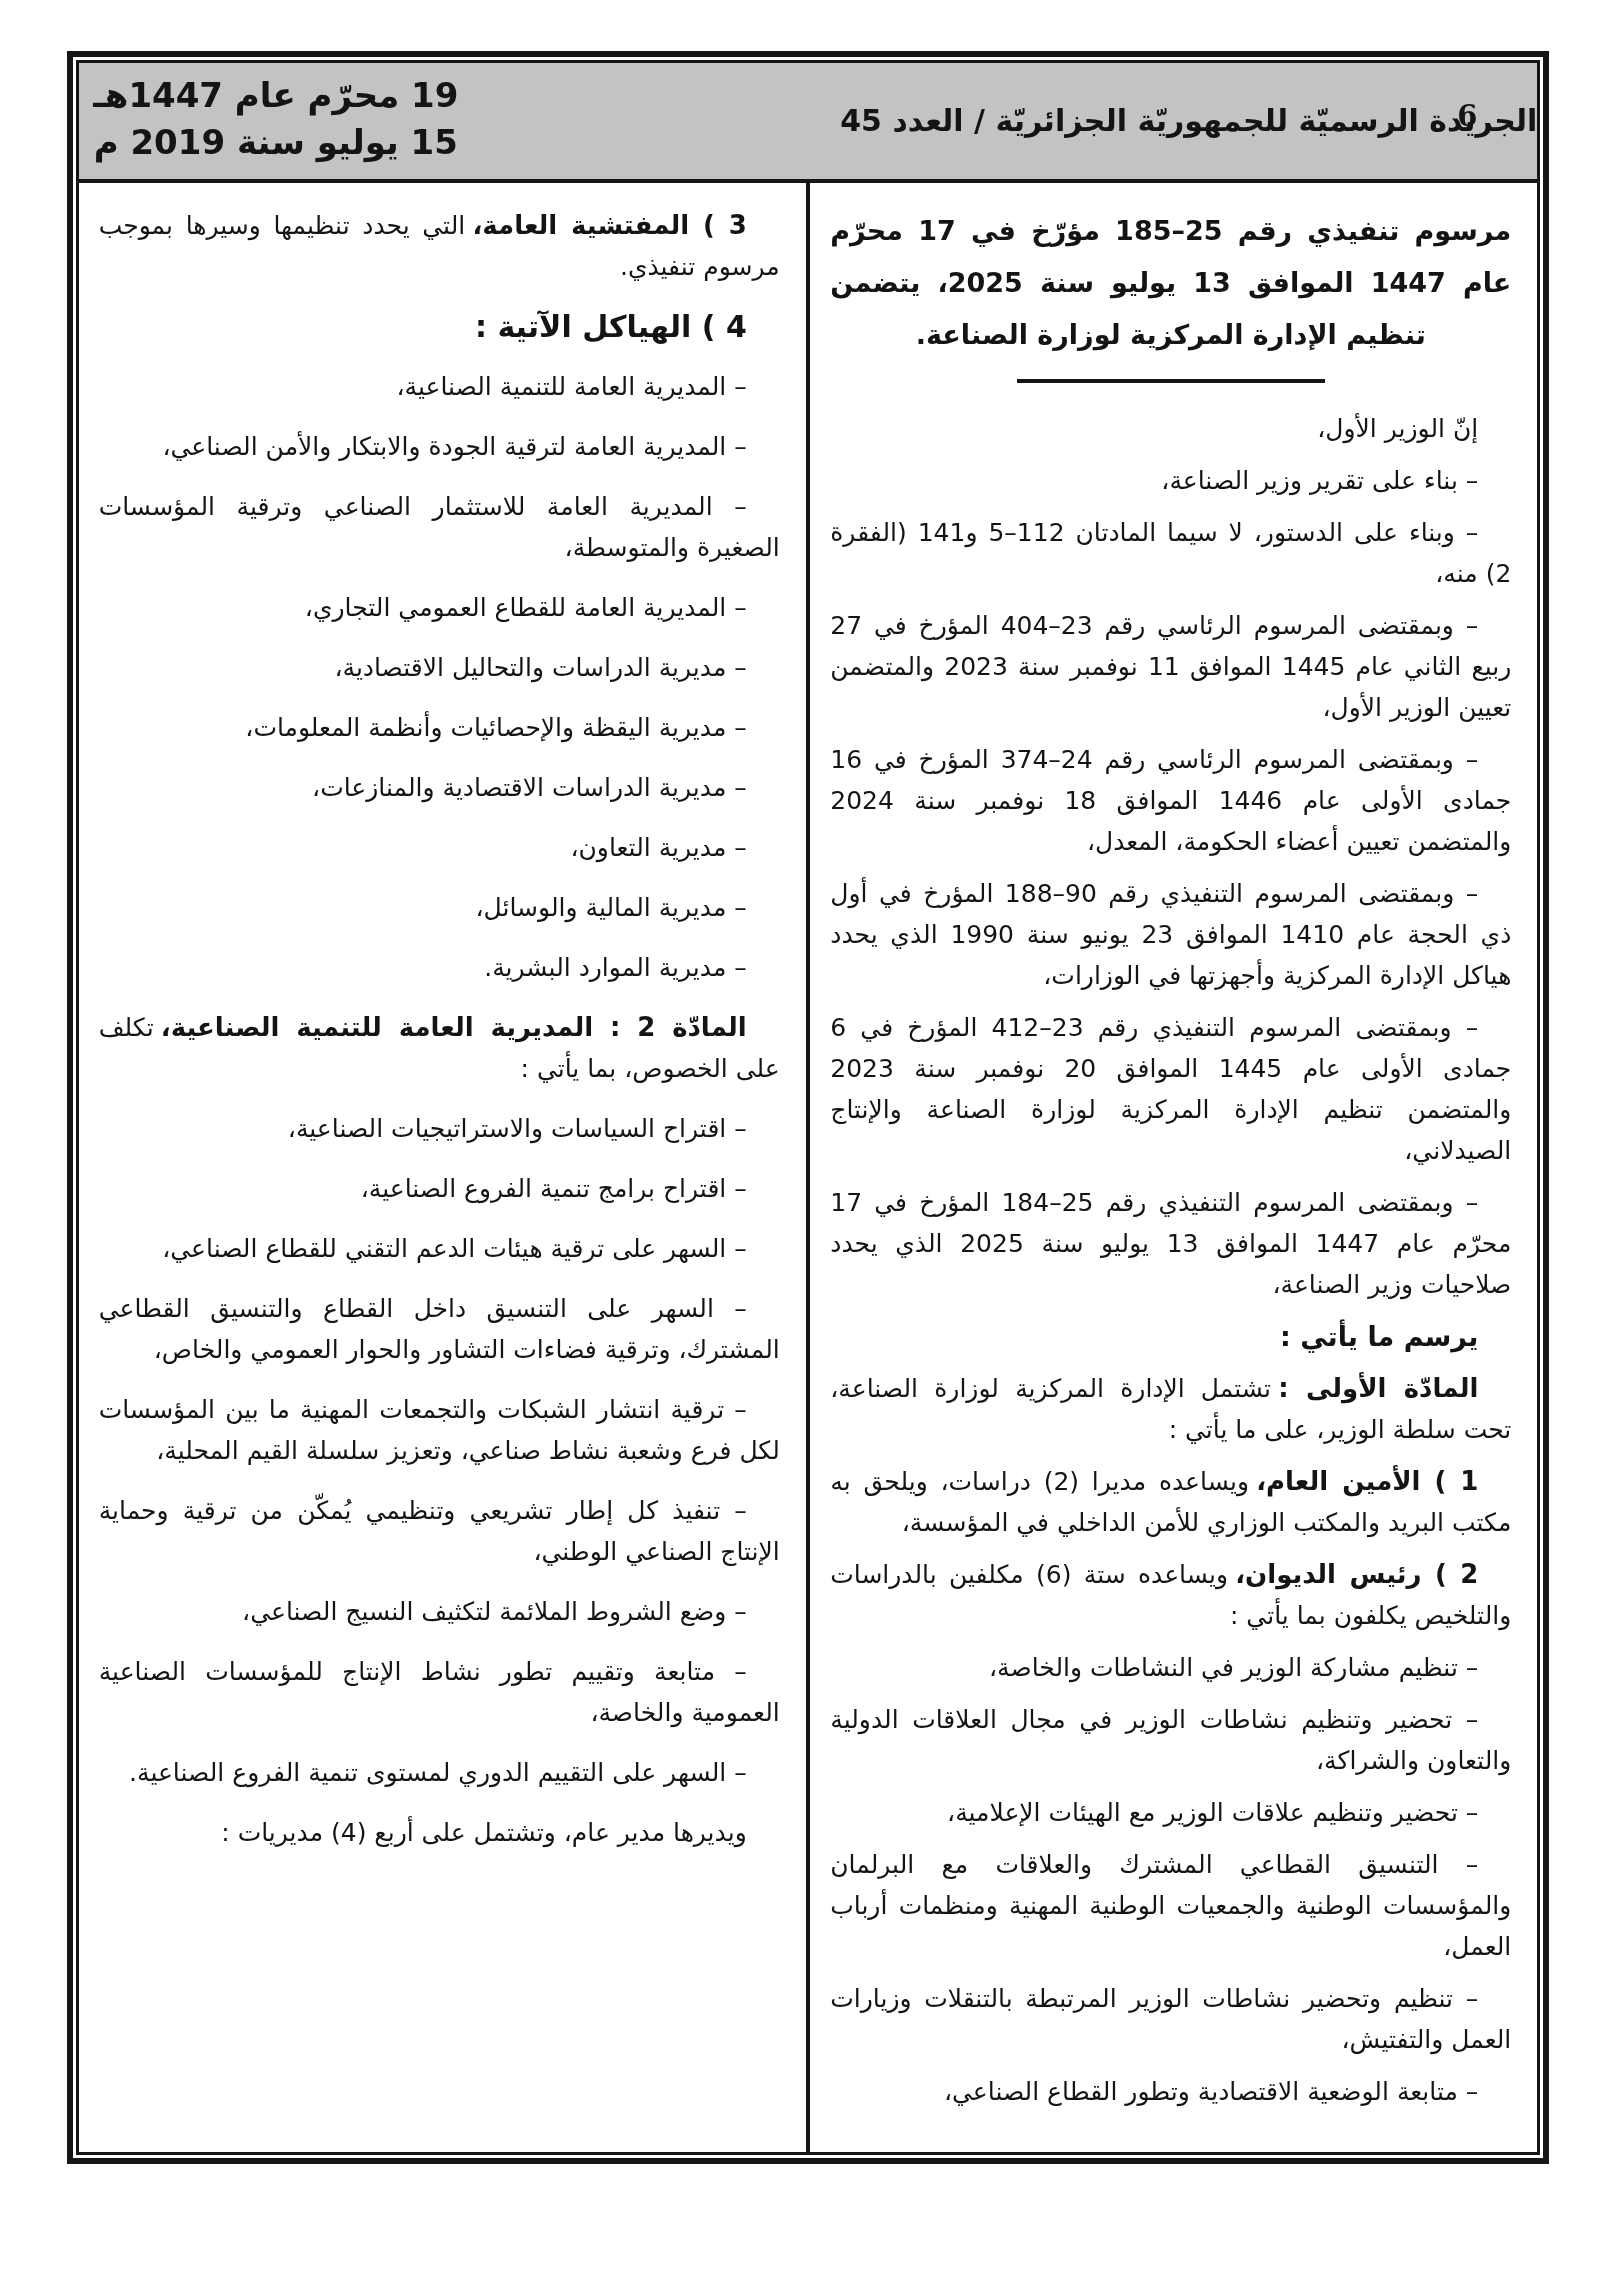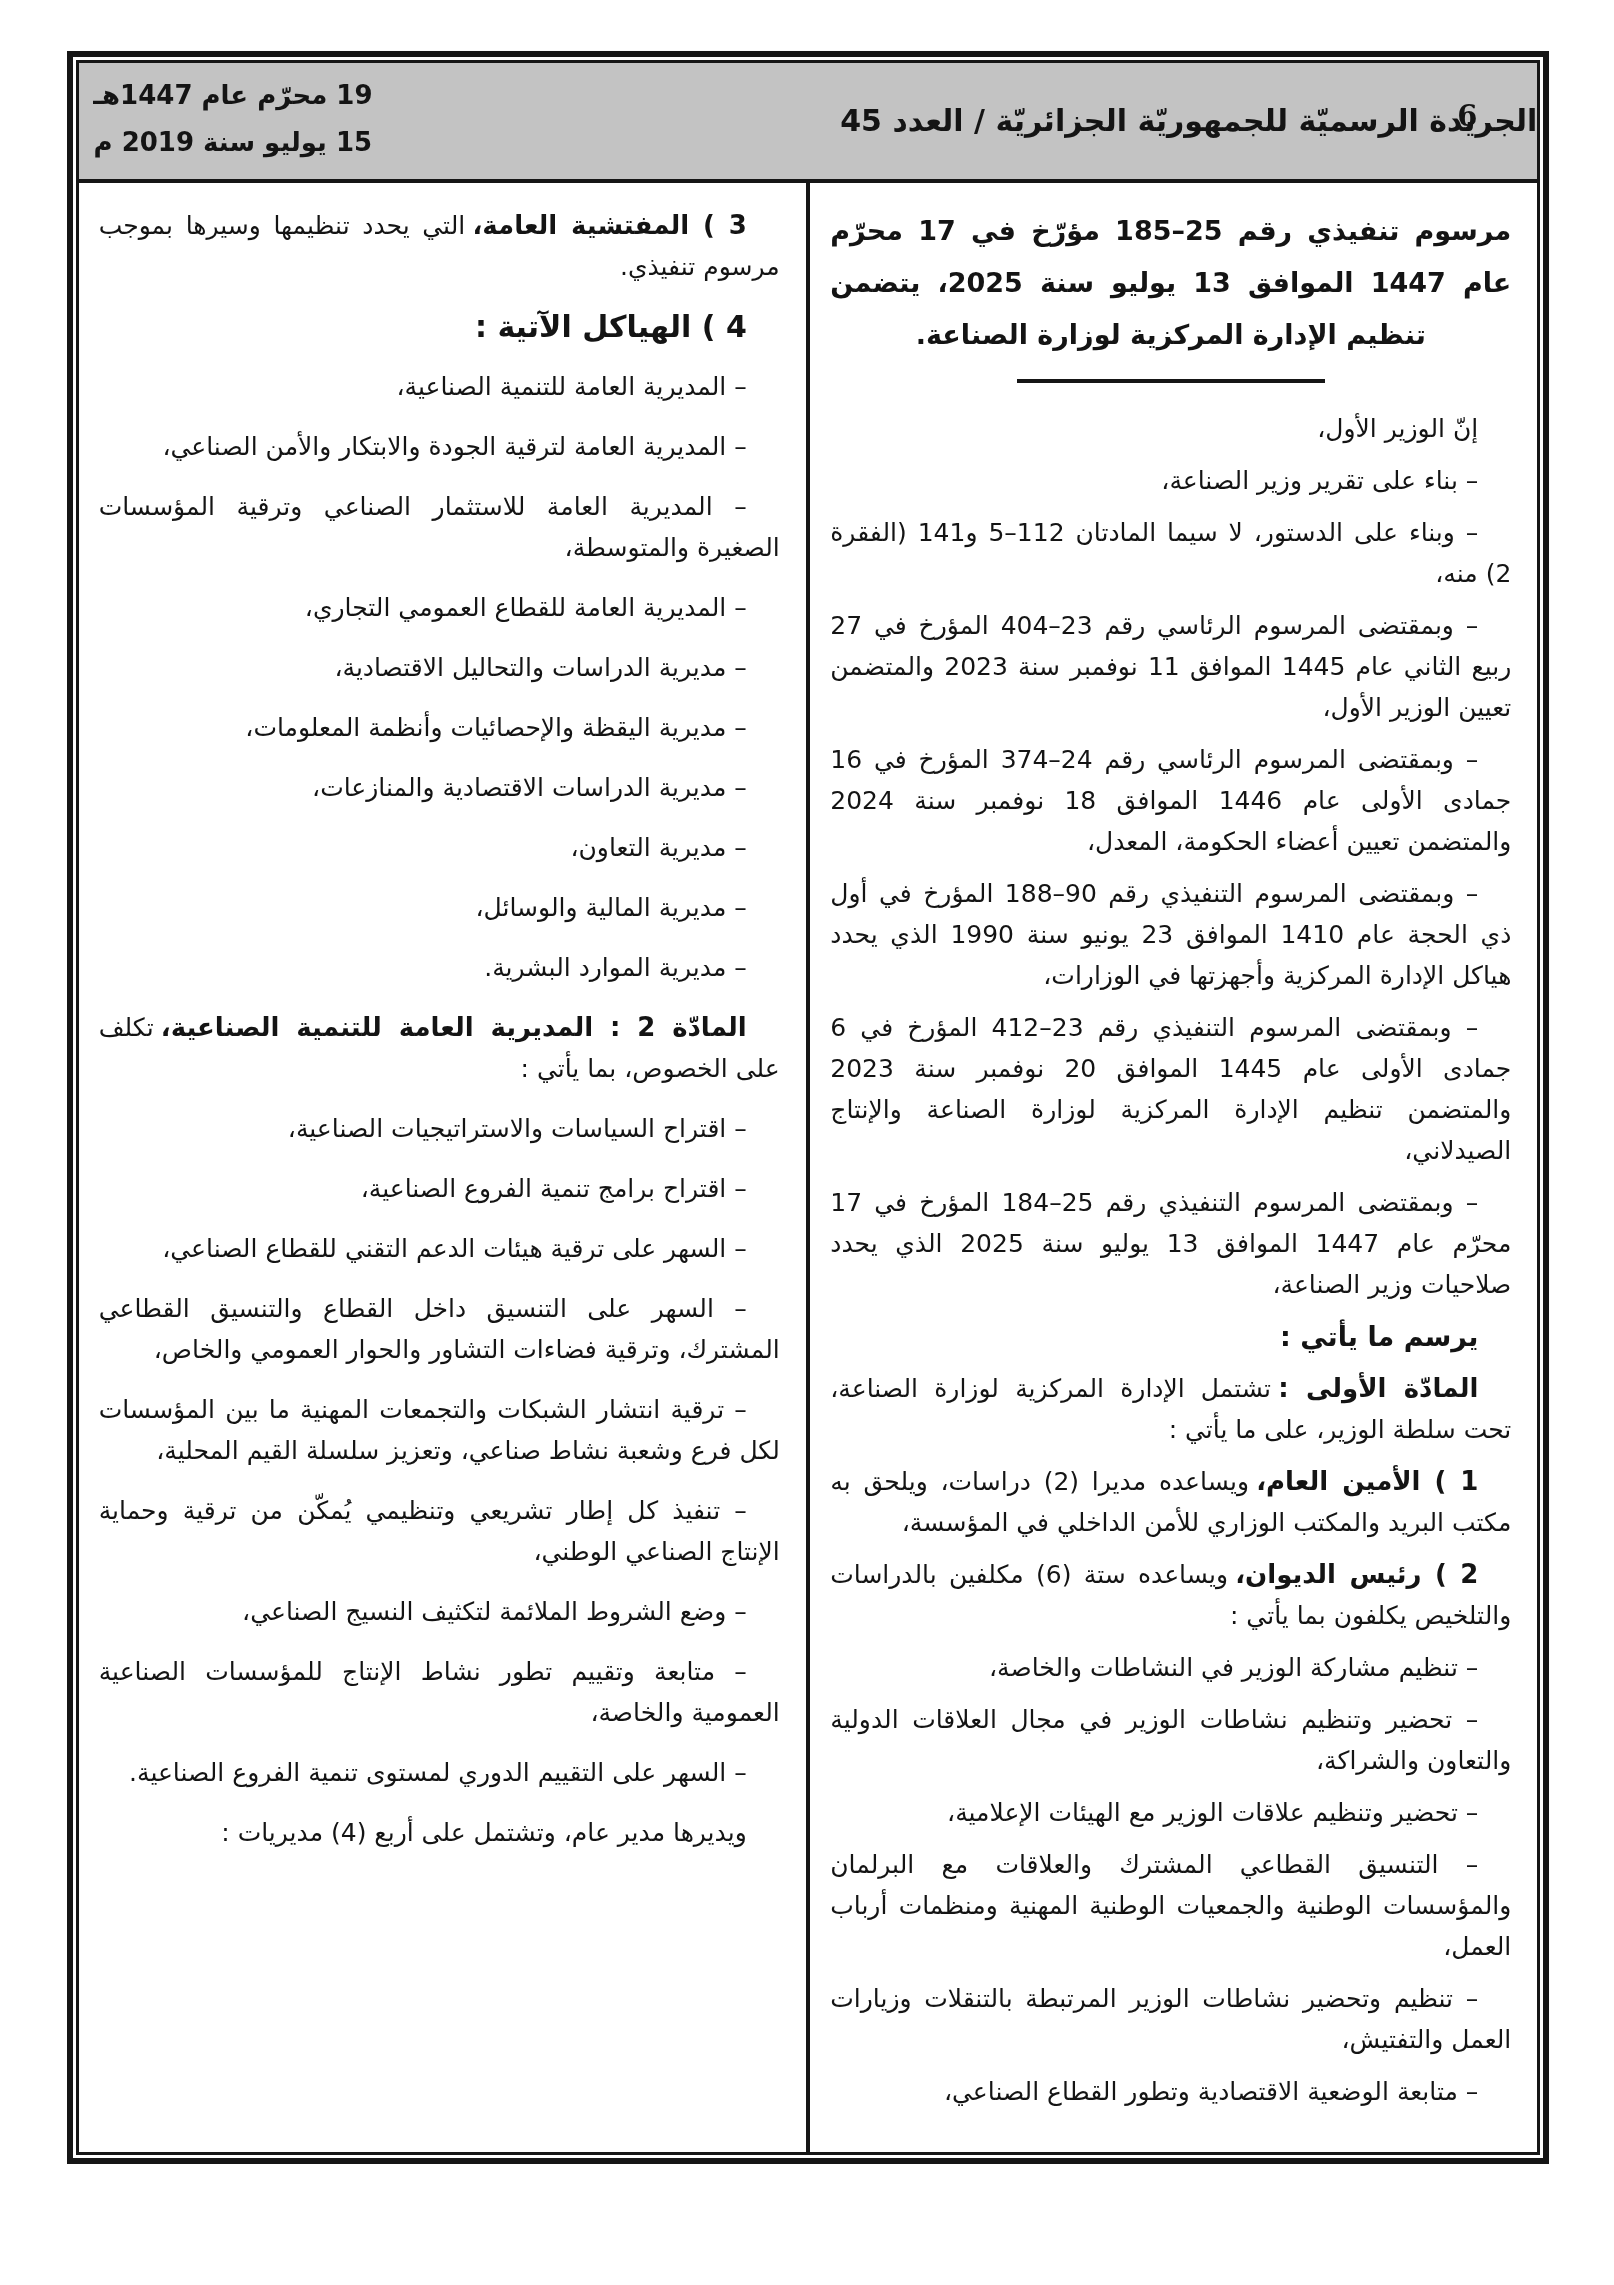--- a/index.html
+++ b/index.html
@@ -16,21 +16,21 @@
   .frame-inner{
     position:absolute;left:2.7px;top:2.7px;right:2.7px;bottom:2.7px;
     border:3.6px solid #161616;box-sizing:border-box;overflow:hidden;
   }
   .header-bar{
     position:absolute;top:0;left:0;right:0;height:120px;
     background:#c3c3c3;border-bottom:4.5px solid #161616;box-sizing:border-box;
   }
   .dates{
     position:absolute;left:14.5px;top:9px;text-align:center;
-    font-weight:bold;font-size:26px;line-height:47px;direction:rtl;white-space:nowrap;
+    font-weight:bold;font-size:34px;line-height:47px;direction:rtl;white-space:nowrap;
   }
   .gz-title{
     position:absolute;left:0;right:0;top:40px;text-align:right;
     font-weight:bold;font-size:30px;direction:rtl;
   }
   .page-num{
     position:absolute;right:60px;top:36px;font-size:29px;font-weight:bold;
     font-family:"DejaVu Serif", serif;
   }
   .columns{

